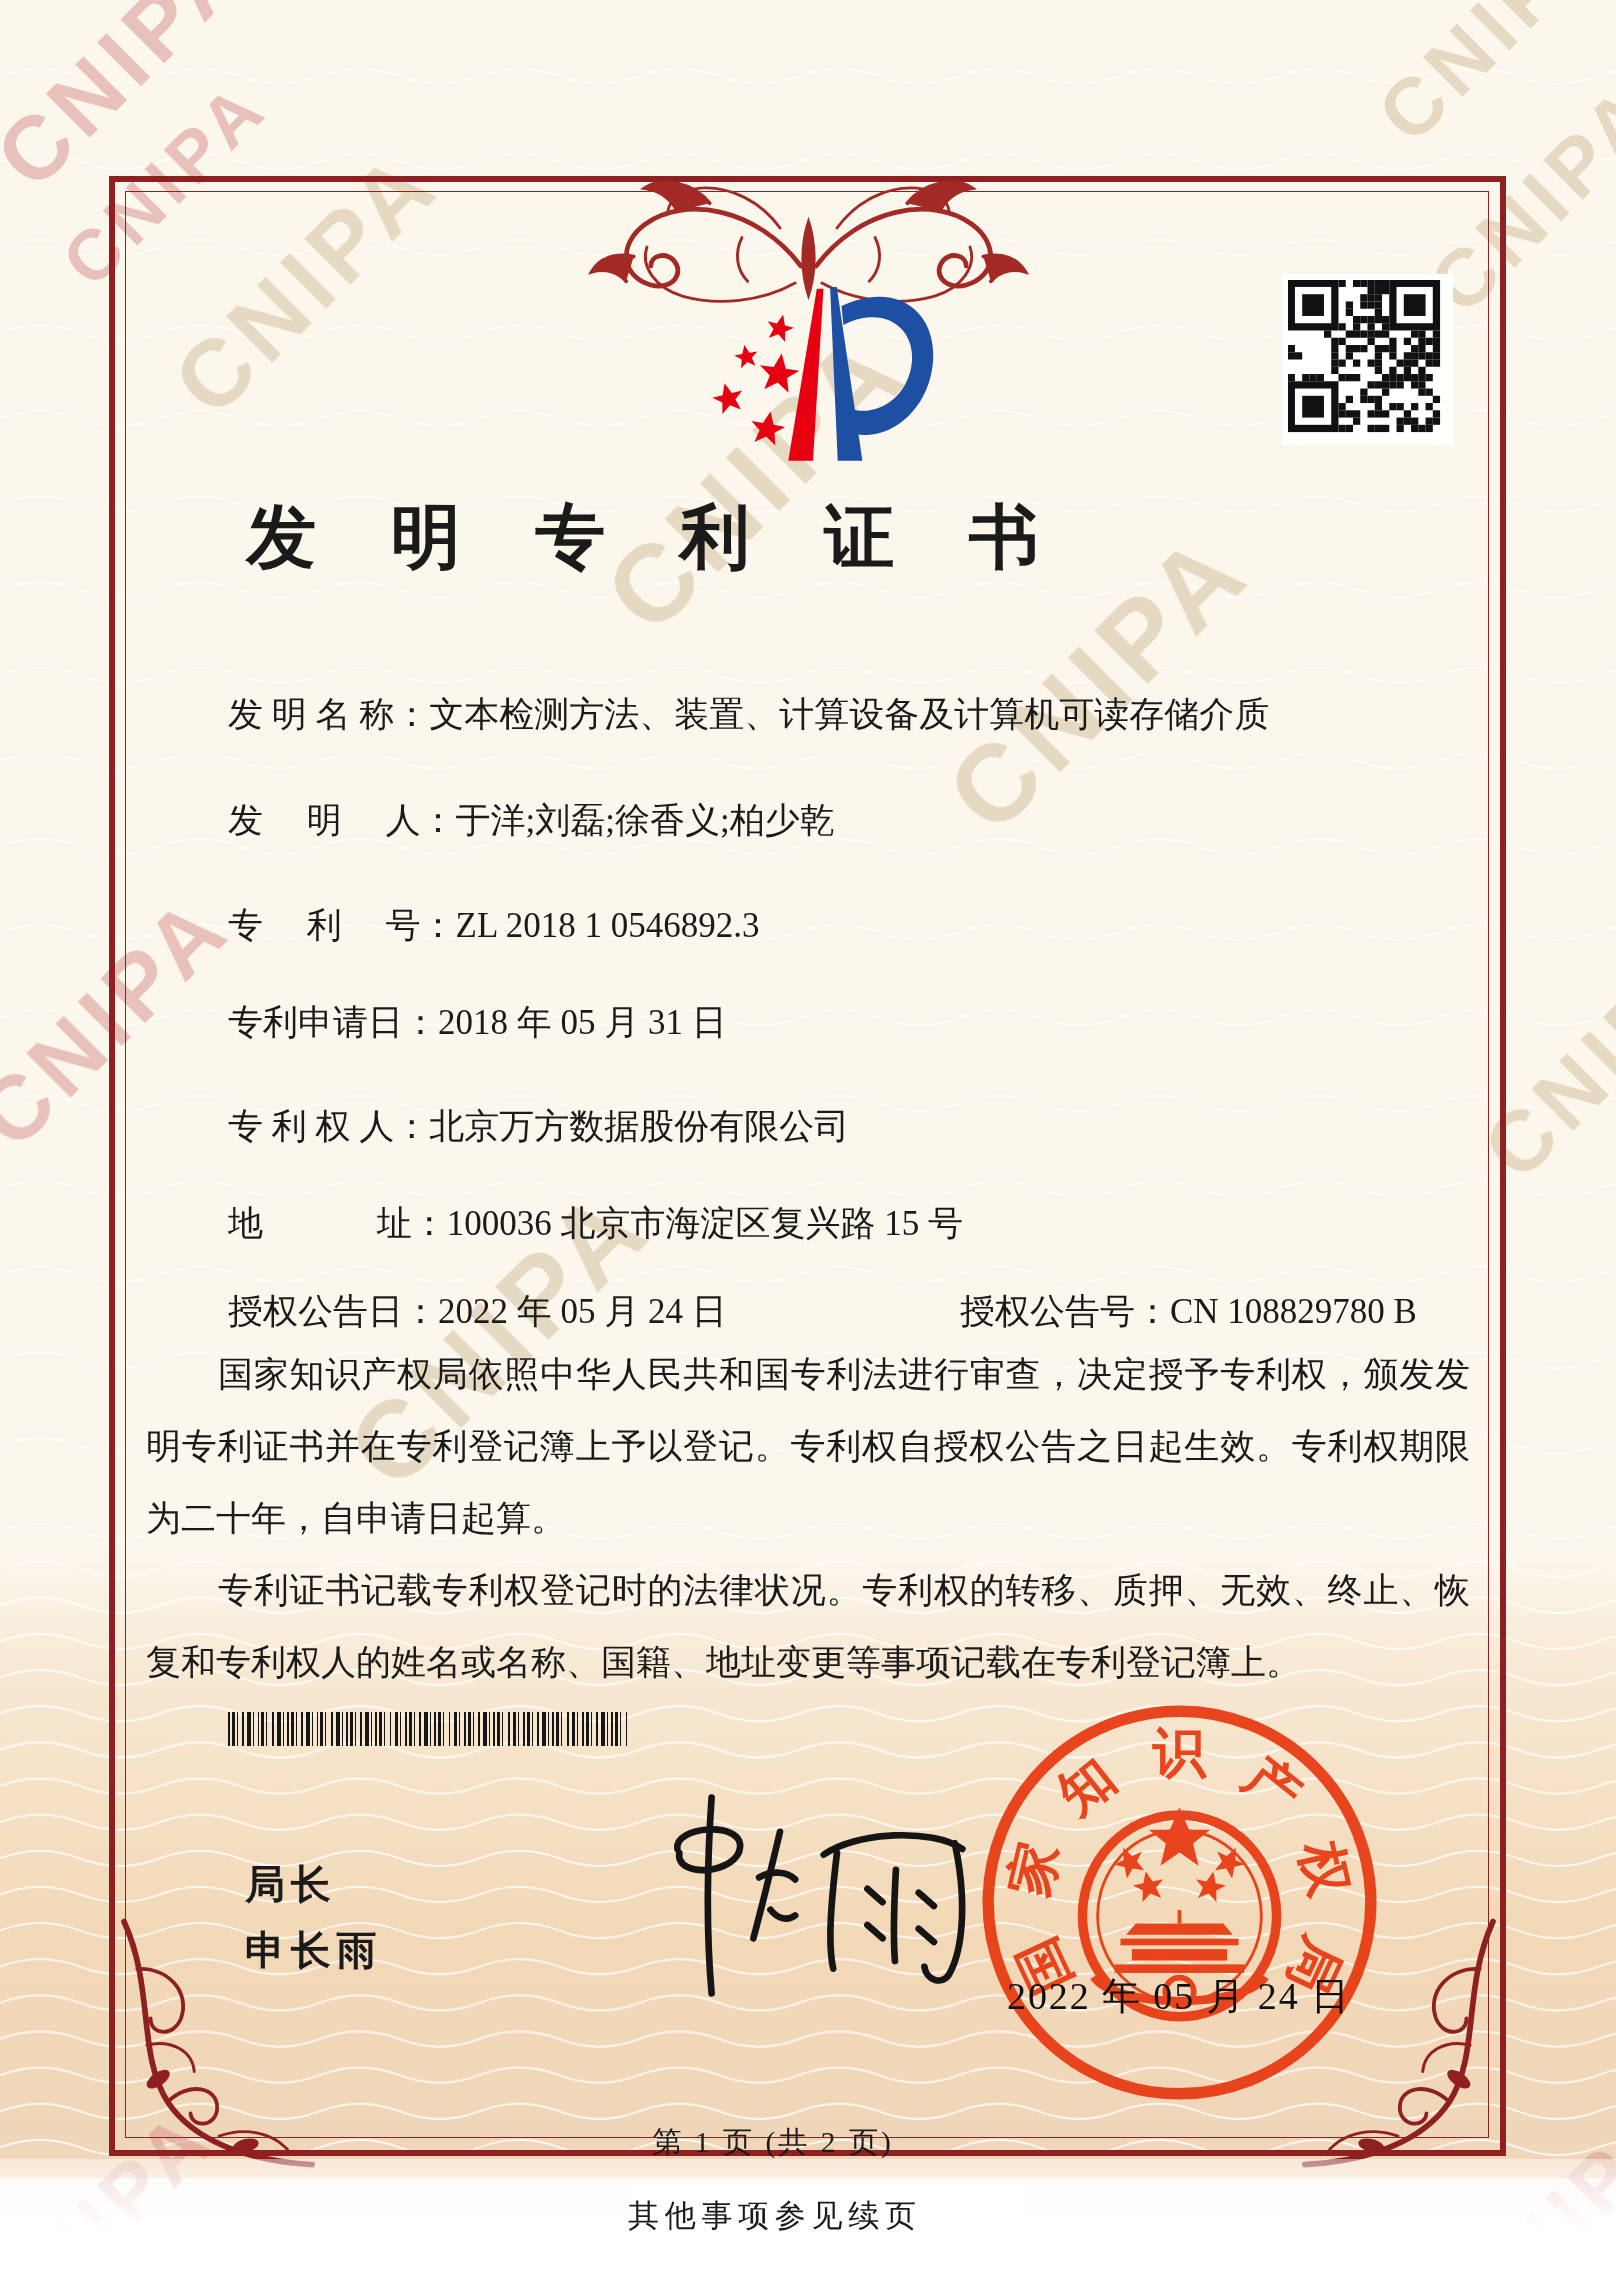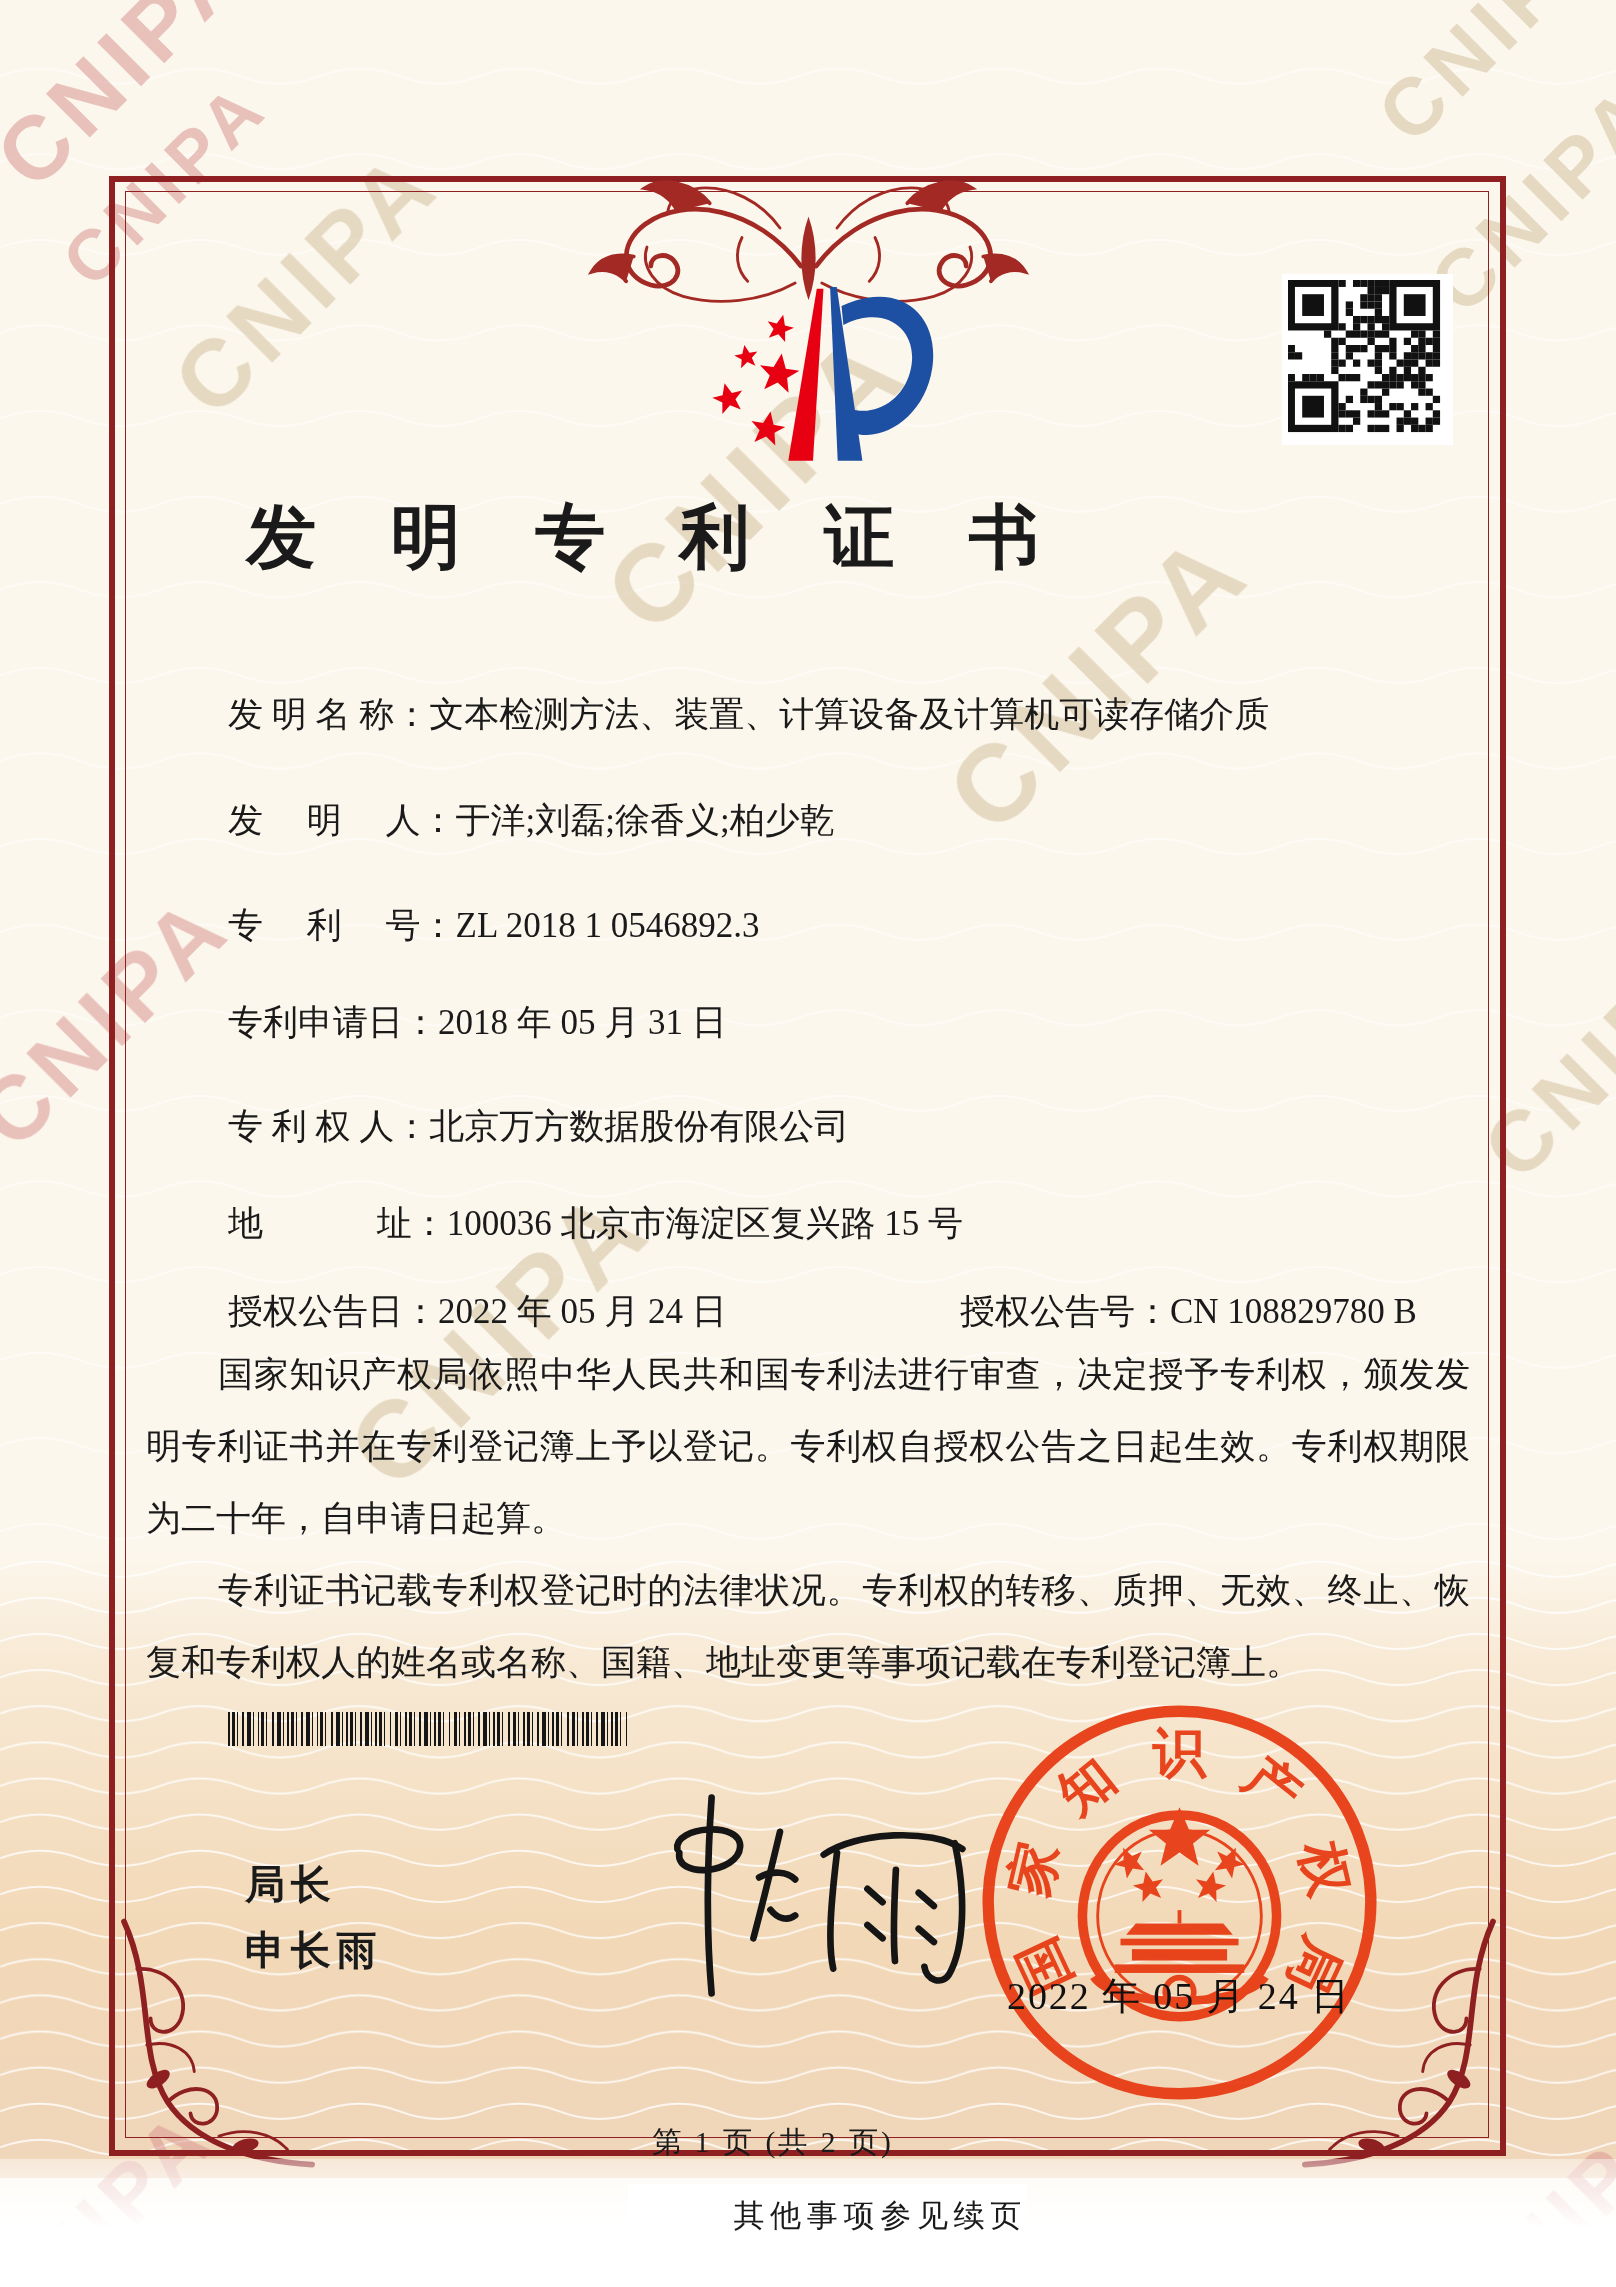--- a/index.html
+++ b/index.html
@@ -44,21 +44,21 @@
       #161616 25px 26px,transparent 26px 29.5px);}
   .officer{position:absolute;left:245px;z-index:4;font-size:40px;font-weight:bold;
       font-family:"Liberation Sans","DejaVu Sans",sans-serif;letter-spacing:5.7px;}
   .signature{position:absolute;left:628px;top:1786px;z-index:4;}
   .seal{position:absolute;left:972px;top:1695px;z-index:4;}
   .seal-date{position:absolute;left:989px;top:1971px;width:380px;text-align:center;
       font-size:38px;letter-spacing:1.9px;color:#101010;z-index:5;}
   .page-no{position:absolute;left:0;top:2091px;width:1546px;text-align:center;
       font-size:29.5px;letter-spacing:2.9px;z-index:4;margin-top:32px;}
   .note-box{position:absolute;left:628px;top:2184px;width:399px;height:63px;background:#ffffff;
-      z-index:4;text-align:right;line-height:63px;font-size:31px;letter-spacing:5.7px;}
+      z-index:4;text-align:left;line-height:63px;font-size:31px;letter-spacing:5.7px;}
 </style>
 </head>
 <body>
 
 <div class="page">
 
   <svg class="waves-top" width="1617" height="1617" aria-hidden="true" viewBox="0 0 1700 1700">
     <defs>
       <path id="wv" d="M0 20 q 42 -16 84 0 t 84 0 t 84 0 t 84 0 t 84 0 t 84 0 t 84 0 t 84 0 t 84 0 t 84 0 t 84 0 t 84 0 t 84 0 t 84 0 t 84 0 t 84 0 t 84 0 t 84 0 t 84 0 t 84 0 t 84 0" fill="none" stroke="#ffffff" stroke-width="2"></path>
     </defs>

